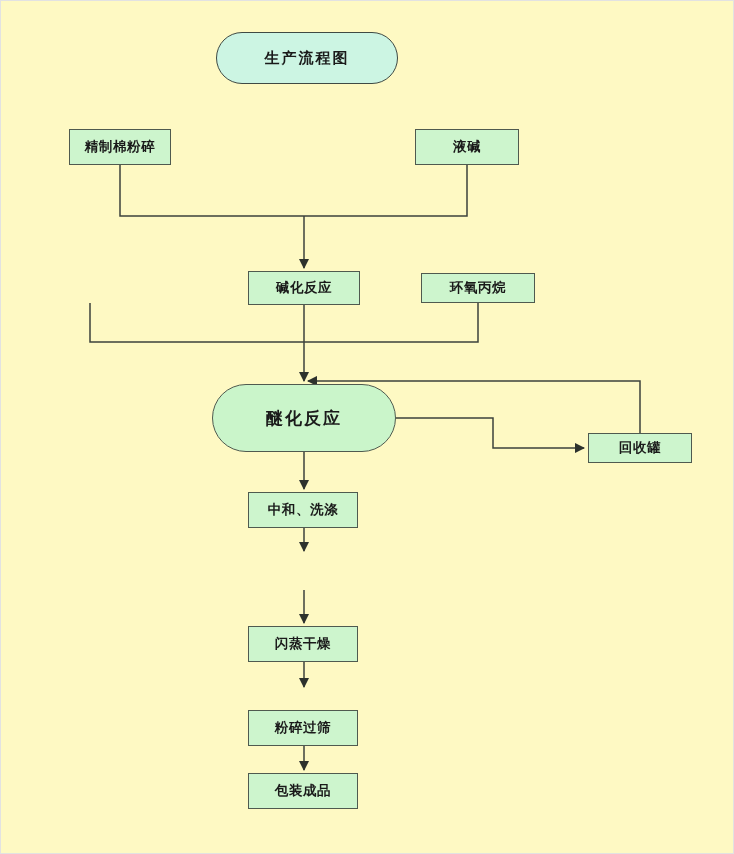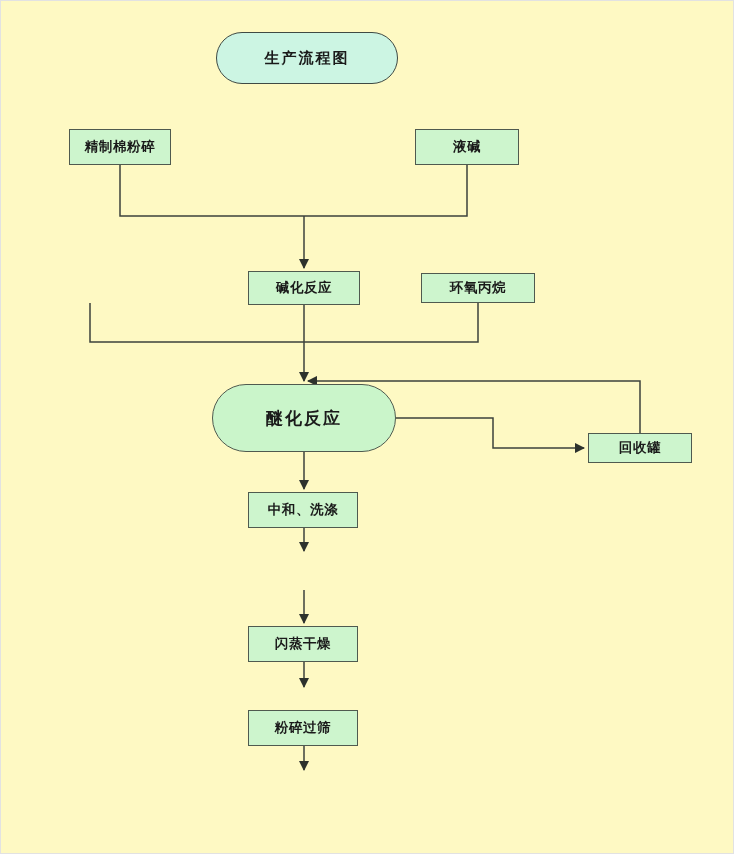--- a/index.html
+++ b/index.html
@@ -109,14 +109,15 @@
 
   <div class="node" style="left: 587px; top: 432px; width: 104px; height: 30px;">回收罐</div>
 
   <div class="node" style="left: 247px; top: 491px; width: 110px; height: 36px;">中和、洗涤</div>
 
 
   <div class="node" style="left: 247px; top: 625px; width: 110px; height: 36px;">闪蒸干燥</div>
 
   <div class="node" style="left: 247px; top: 681px; width: 110px; height: 36px; margin-top: 28px;">粉碎过筛</div>
 
+  <div class="node" style="left: 247px; top: 772px; width: 110px; height: 36px;">包装成品</div>
 
 </div>
 
 </body></html>

